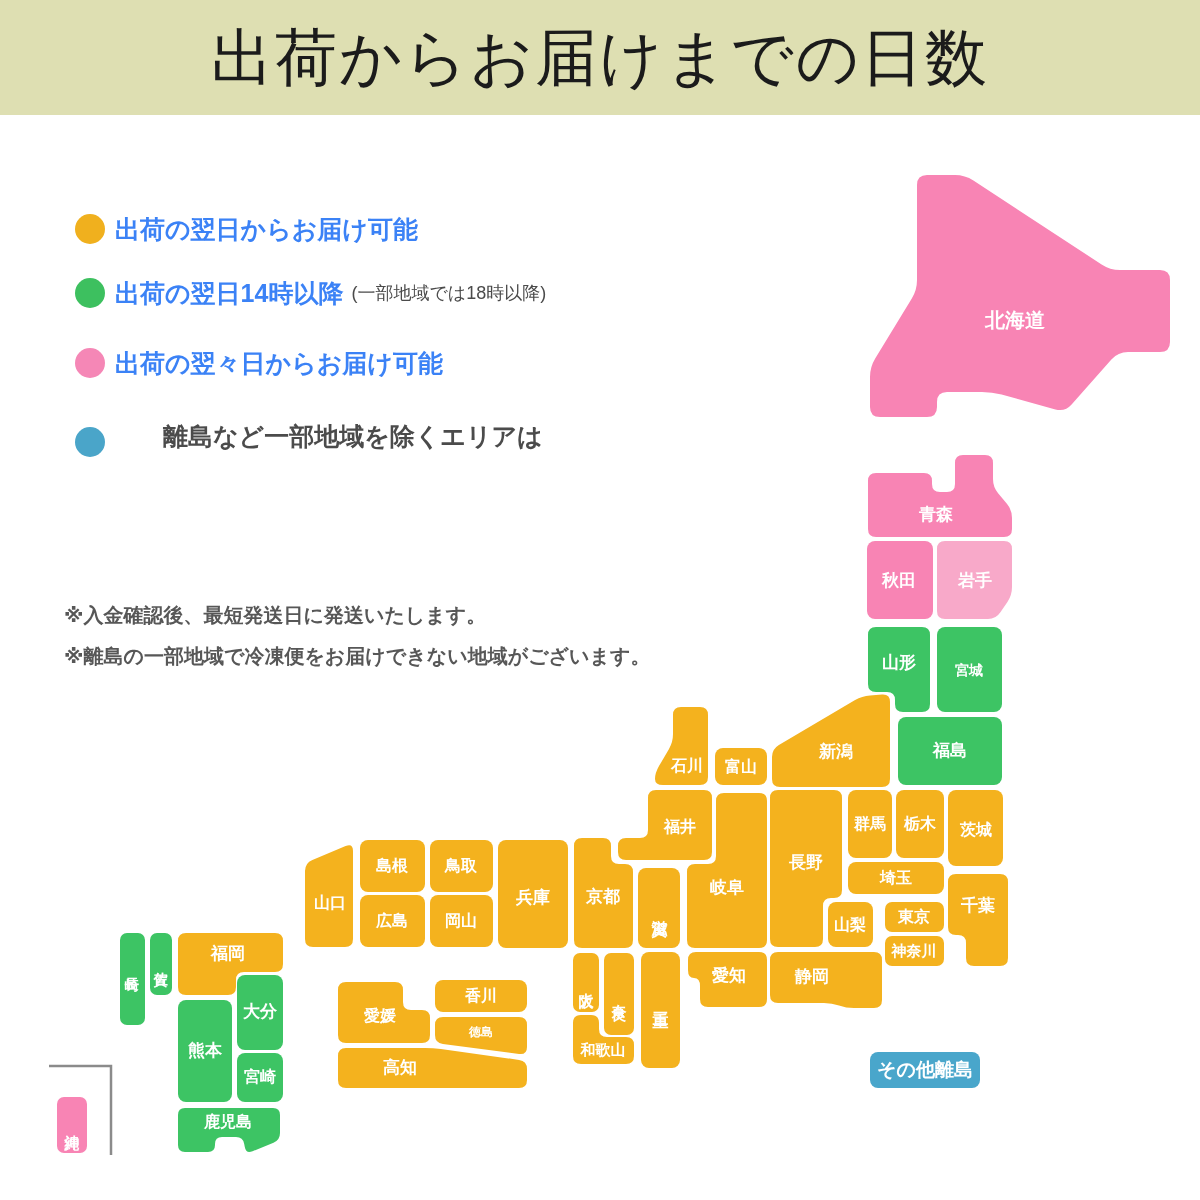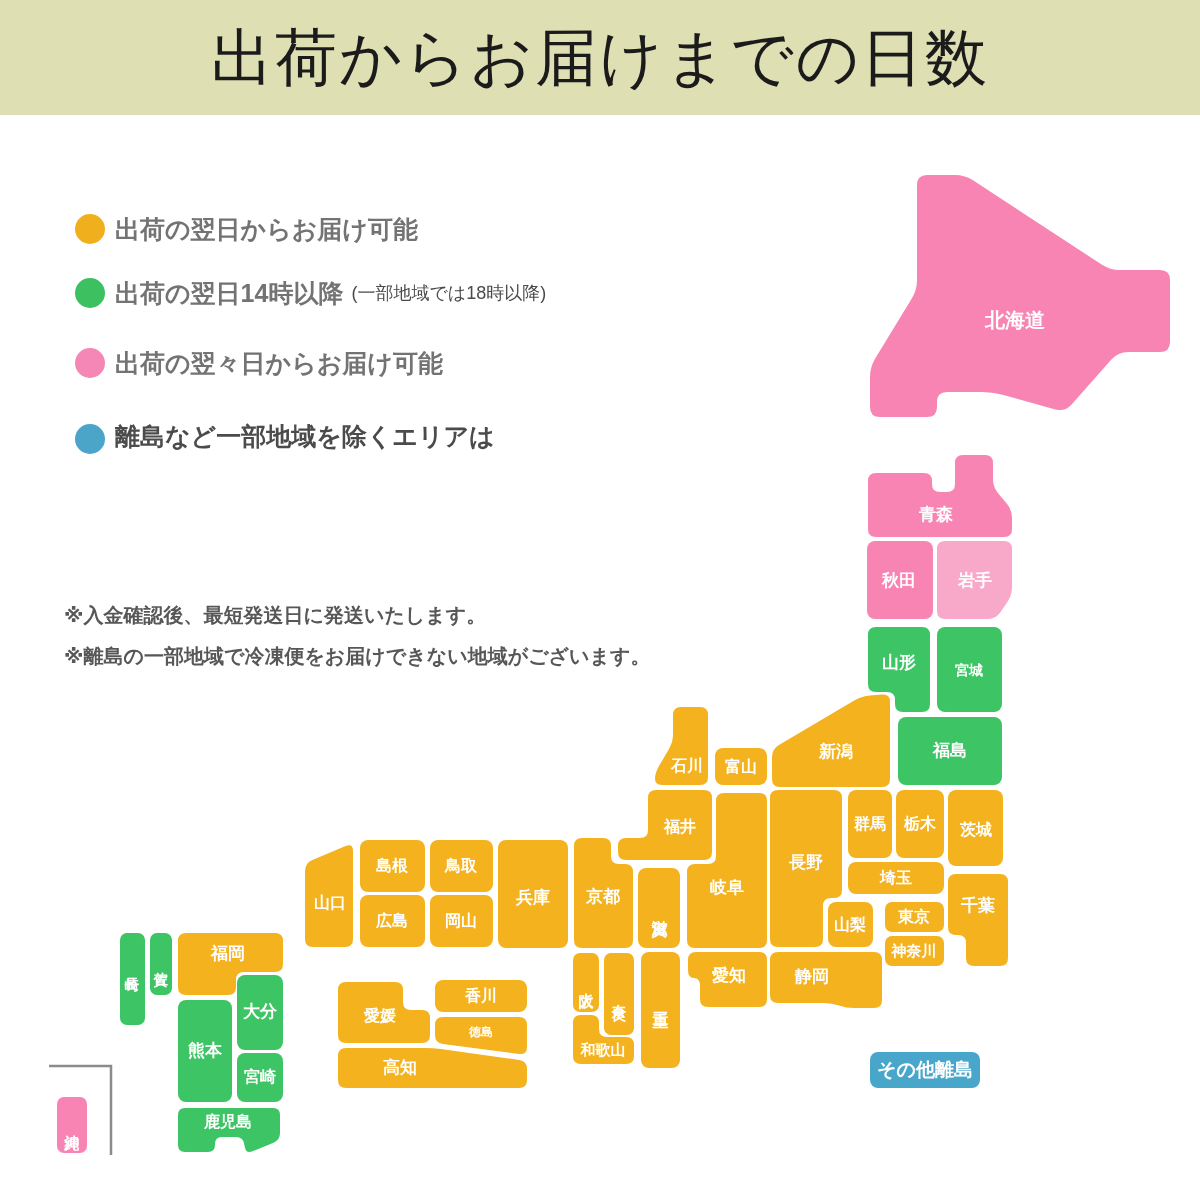--- a/index.html
+++ b/index.html
@@ -1,24 +1,24 @@
 <!DOCTYPE html>
 <html><head>
 <meta charset="utf-8">
 <style>
   html,body{margin:0;padding:0;background:#fff;}
   #stage{position:relative;width:1200px;height:1200px;background:#ffffff;overflow:hidden;
          font-family:"Liberation Sans","DejaVu Sans",sans-serif;}
   .header{position:absolute;left:0;top:0;width:1200px;height:115px;display:flex;align-items:center;justify-content:center;}
   .title{font-family:"Liberation Serif","DejaVu Serif",serif;font-size:62px;font-weight:500;color:#1b1b1b;letter-spacing:2px;white-space:nowrap;}
   .legend-row{position:absolute;left:75px;display:flex;align-items:center;}
-  .legend-row.top-align{align-items:center;}
+  .legend-row.top-align{align-items:flex-end;gap:48px;}
   .dot{width:30px;height:30px;border-radius:50%;flex:0 0 30px;margin-right:10px;}
   .legend-row.top-align .dot{margin-top:6px;}
-  .ltext{font-size:25px;font-weight:700;color:#737373;white-space:nowrap;line-height:30px;text-align:right;}
+  .ltext{font-size:25px;font-weight:700;color:#3b82f6;white-space:nowrap;line-height:30px;text-align:right;}
   .ltext2{font-size:25px;font-weight:700;color:#4b4b4b;white-space:nowrap;line-height:42px;}
   .lsub{font-size:18px;font-weight:400;color:#4b4b4b;margin-left:8px;white-space:nowrap;}
   .note{position:absolute;left:64px;font-size:20px;font-weight:700;color:#575757;white-space:nowrap;margin-top:48px;}
   #map-svg{position:absolute;left:0;top:0;}
   .plabel{position:absolute;transform:translate(-50%,-50%);color:#ffffff;font-weight:700;white-space:nowrap;line-height:1.05;}
   .plabel.v{writing-mode:vertical-rl;text-orientation:upright;letter-spacing:1px;}
 </style>
 </head>
 <body>
 

